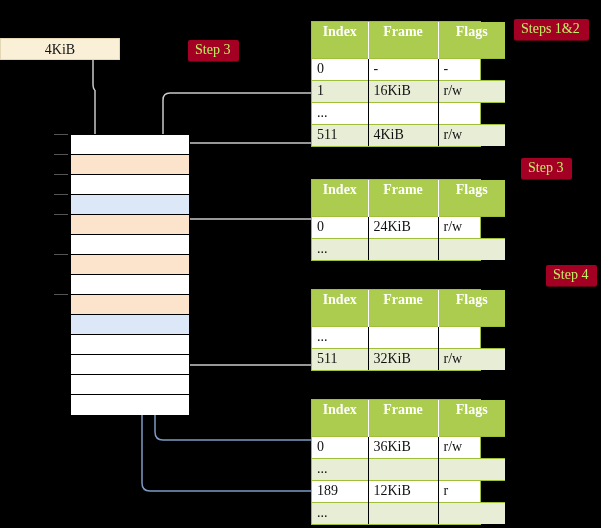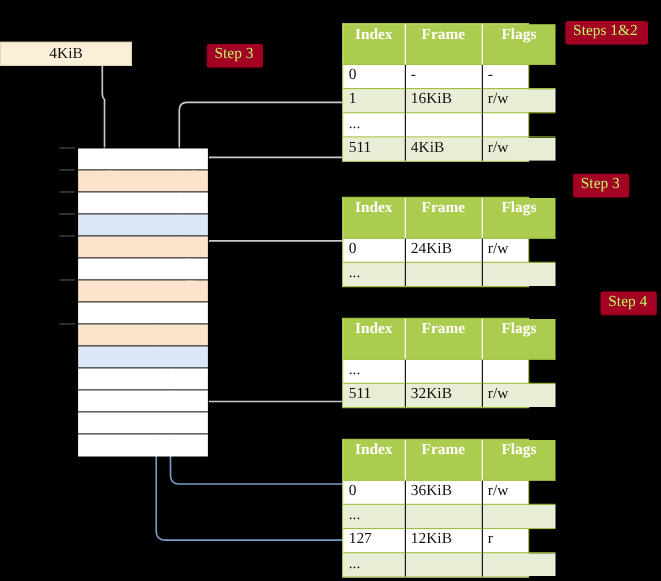--- a/index.html
+++ b/index.html
@@ -302,21 +302,21 @@
             <td class="col-index">0</td>
             <td class="col-frame">36KiB</td>
             <td class="col-flags">r/w</td>
           </tr>
           <tr class="alt">
             <td class="col-index">...</td>
             <td class="col-frame"></td>
             <td class="col-flags"></td>
           </tr>
           <tr>
-            <td class="col-index">127</td>
+            <td class="col-index">189</td>
             <td class="col-frame">12KiB</td>
             <td class="col-flags">r</td>
           </tr>
           <tr class="alt">
             <td class="col-index">...</td>
             <td class="col-frame"></td>
             <td class="col-flags"></td>
           </tr>
         </tbody>
     </table>

